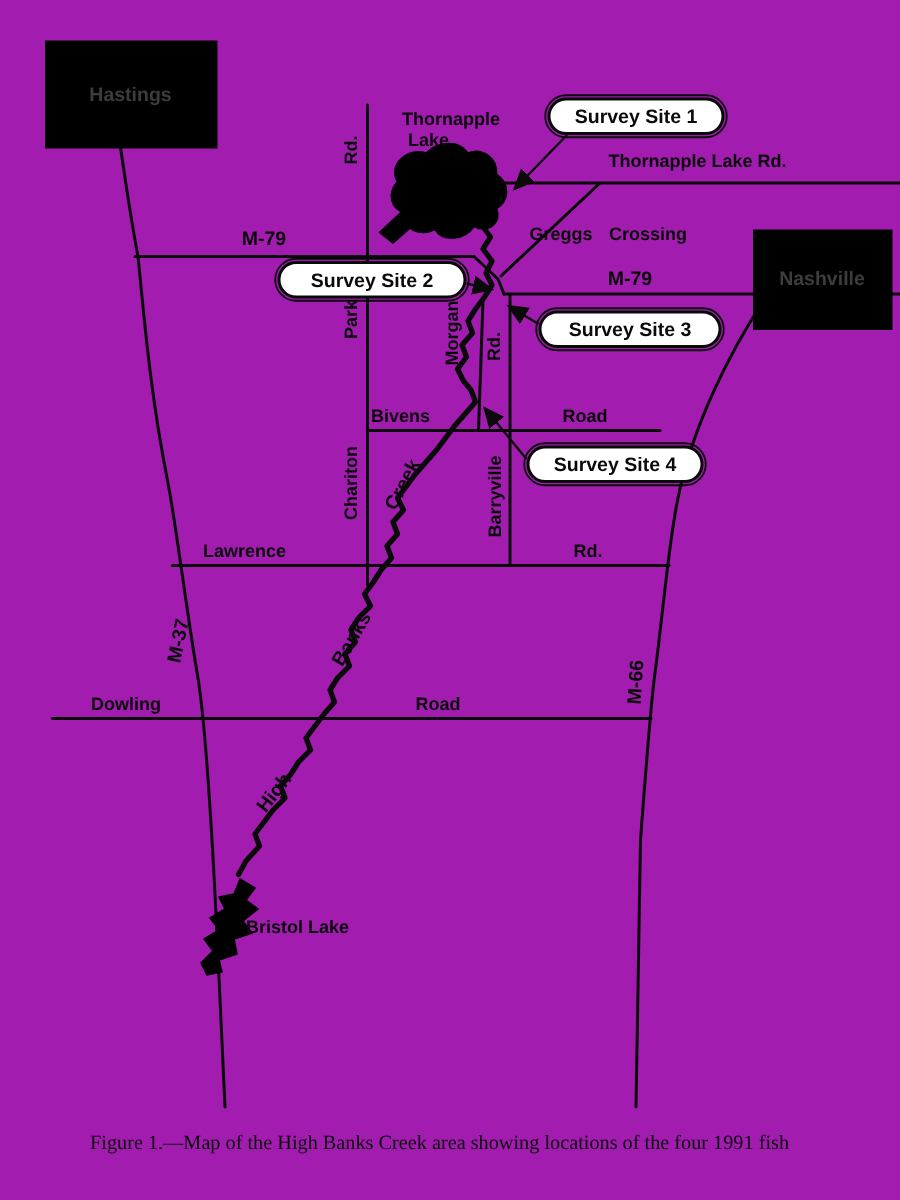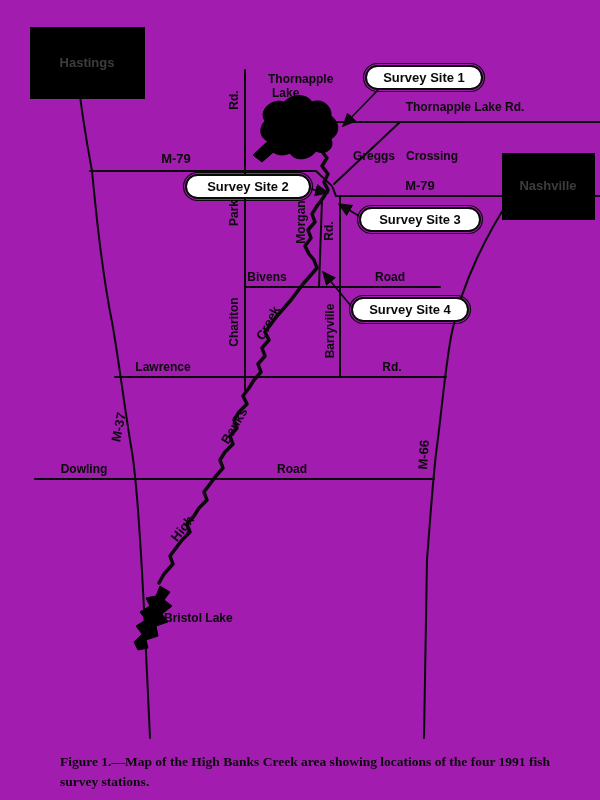--- a/index.html
+++ b/index.html
@@ -30,21 +30,20 @@
   .box-label  { font-size: 13px; font-weight: bold; fill: #3d3d3d; }
   .caption {
     position: absolute;
     left: 60px;
     top: 752px;
     width: 500px;
     font-family: "Liberation Serif", serif;
     font-size: 13.5px;
     color: #0a0a0a;
     line-height: 1.45;
-    font-weight: bold;
   }
 </style>
 </head>
 <body>
 
 <div class="page">
 
   <svg width="600" height="740" viewBox="0 0 600 740">
     <defs>
       <marker id="arrow" markerWidth="10" markerHeight="9" refX="8" refY="4" orient="auto">
@@ -161,16 +160,15 @@
     <g>
       <line x1="351" y1="306" x2="323" y2="272" stroke="#0a0a0a" stroke-width="1.6" marker-end="url(#arrow)"></line>
       <rect x="349.5" y="295.5" width="121" height="28" rx="14" fill="none" stroke="#0a0a0a" stroke-width="1.2"></rect>
       <rect x="352" y="298" width="116" height="23" rx="11.5" fill="#ffffff" stroke="#0a0a0a" stroke-width="2"></rect>
       <text class="pill-label" x="410" y="314" text-anchor="middle">Survey Site 4</text>
     </g>
   </svg>
 
   <div class="caption">
     <div>Figure 1.—Map of the High Banks Creek area showing locations of the four 1991 fish</div>
-    <div>survey stations.</div>
   </div>
 
 </div>
 
 </body></html>

